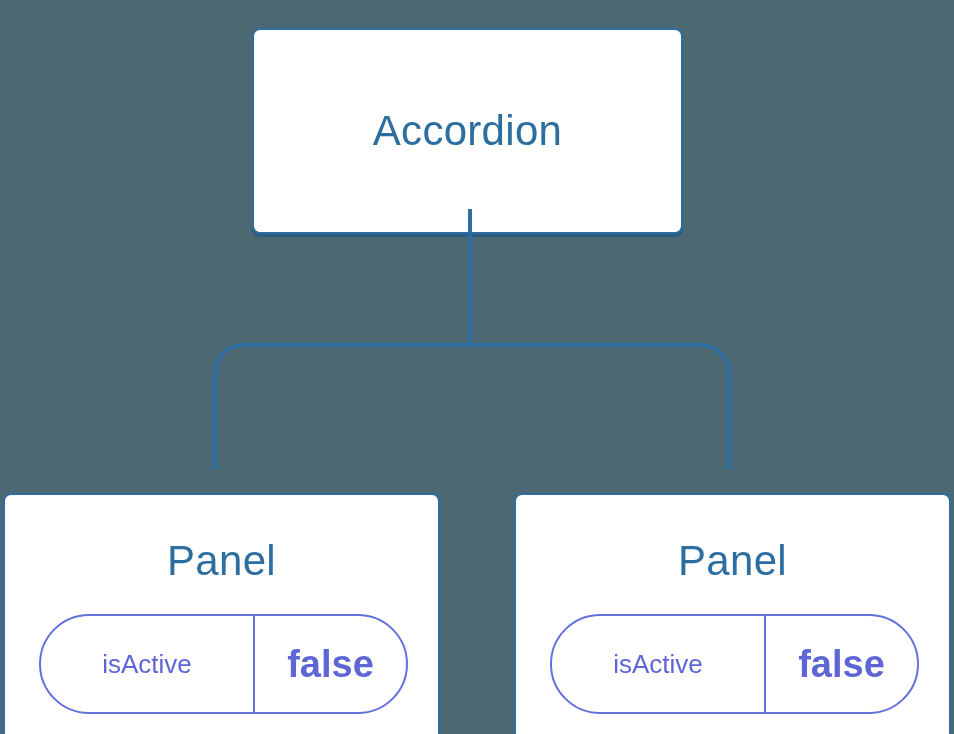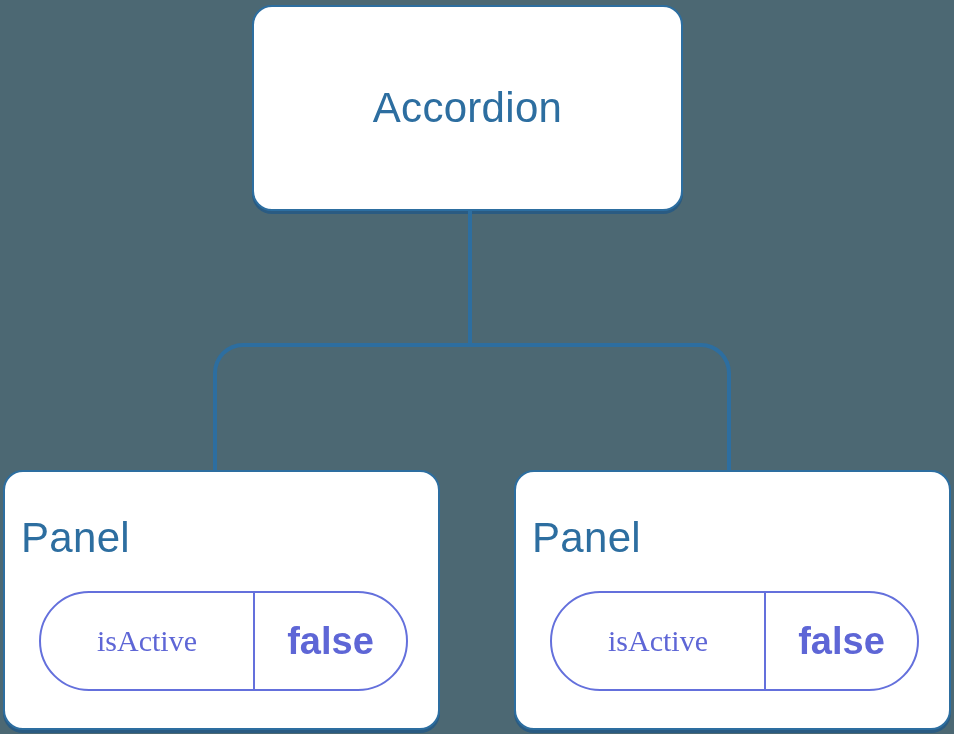--- a/index.html
+++ b/index.html
@@ -11,23 +11,24 @@
     background: var(--background, #4C6873);
     font-family: "Liberation Sans", "DejaVu Sans", sans-serif;
   }
   .canvas { position: absolute; inset: 0; }
 
   
   .node {
     position: absolute;
     background: var(--node-bg, #FFFFFF);
     border: 2.5px solid var(--node-border, #2D6EA0);
-    border-radius: 20px;
+    border-radius: 8px;
     box-shadow: 0 3px 0 0 var(--node-shadow, rgba(30,75,110,0.55));
     box-sizing: border-box;
+    margin-top: 23px;
   }
   .root-node {
     left: 252px; top: 5px; width: 431px; height: 206px;
     display: flex; align-items: center; justify-content: center;
   }
   .node-label {
     color: var(--node-text, #2D6EA0);
     font-size: 42px;
     font-weight: 500;
     letter-spacing: 0.3px;
@@ -49,43 +50,43 @@
     border-radius: 30px 30px 0 0;
     box-sizing: border-box;
   }
 
   
   .panel-node { top: 470px; width: 437px; height: 260px; }
   .panel-left  { left: 3px; }
   .panel-right { left: 514px; }
   .panel-node .node-label {
     position: absolute;
-    top: 42px; left: 16px; width: 100%;
+    top: 42px; left: 0; width: 100%;
+    text-align: center;
   }
 
   
   .pill {
     position: absolute;
     left: 34px; top: 119px;
     width: 369px; height: 100px;
     background: var(--node-bg, #FFFFFF);
     border: 2.5px solid var(--pill-border, #6470DC);
     border-radius: 60px;
     box-sizing: border-box;
     display: flex;
     align-items: stretch;
     overflow: hidden;
   }
   .pill-name {
     flex: 0 0 212px;
     display: flex; align-items: center; justify-content: center;
     border-right: 2.5px solid var(--pill-border, #6470DC);
     color: var(--pill-text, #5E66D6);
-    font-size: 30px;
-    font-family: Liberation Serif, serif;
+    font-size: 26px;
   }
   .pill-value {
     flex: 1;
     display: flex; align-items: center; justify-content: center;
     color: var(--pill-text, #5E66D6);
     font-size: 38px;
     font-weight: bold;
   }
 </style>
 </head>

